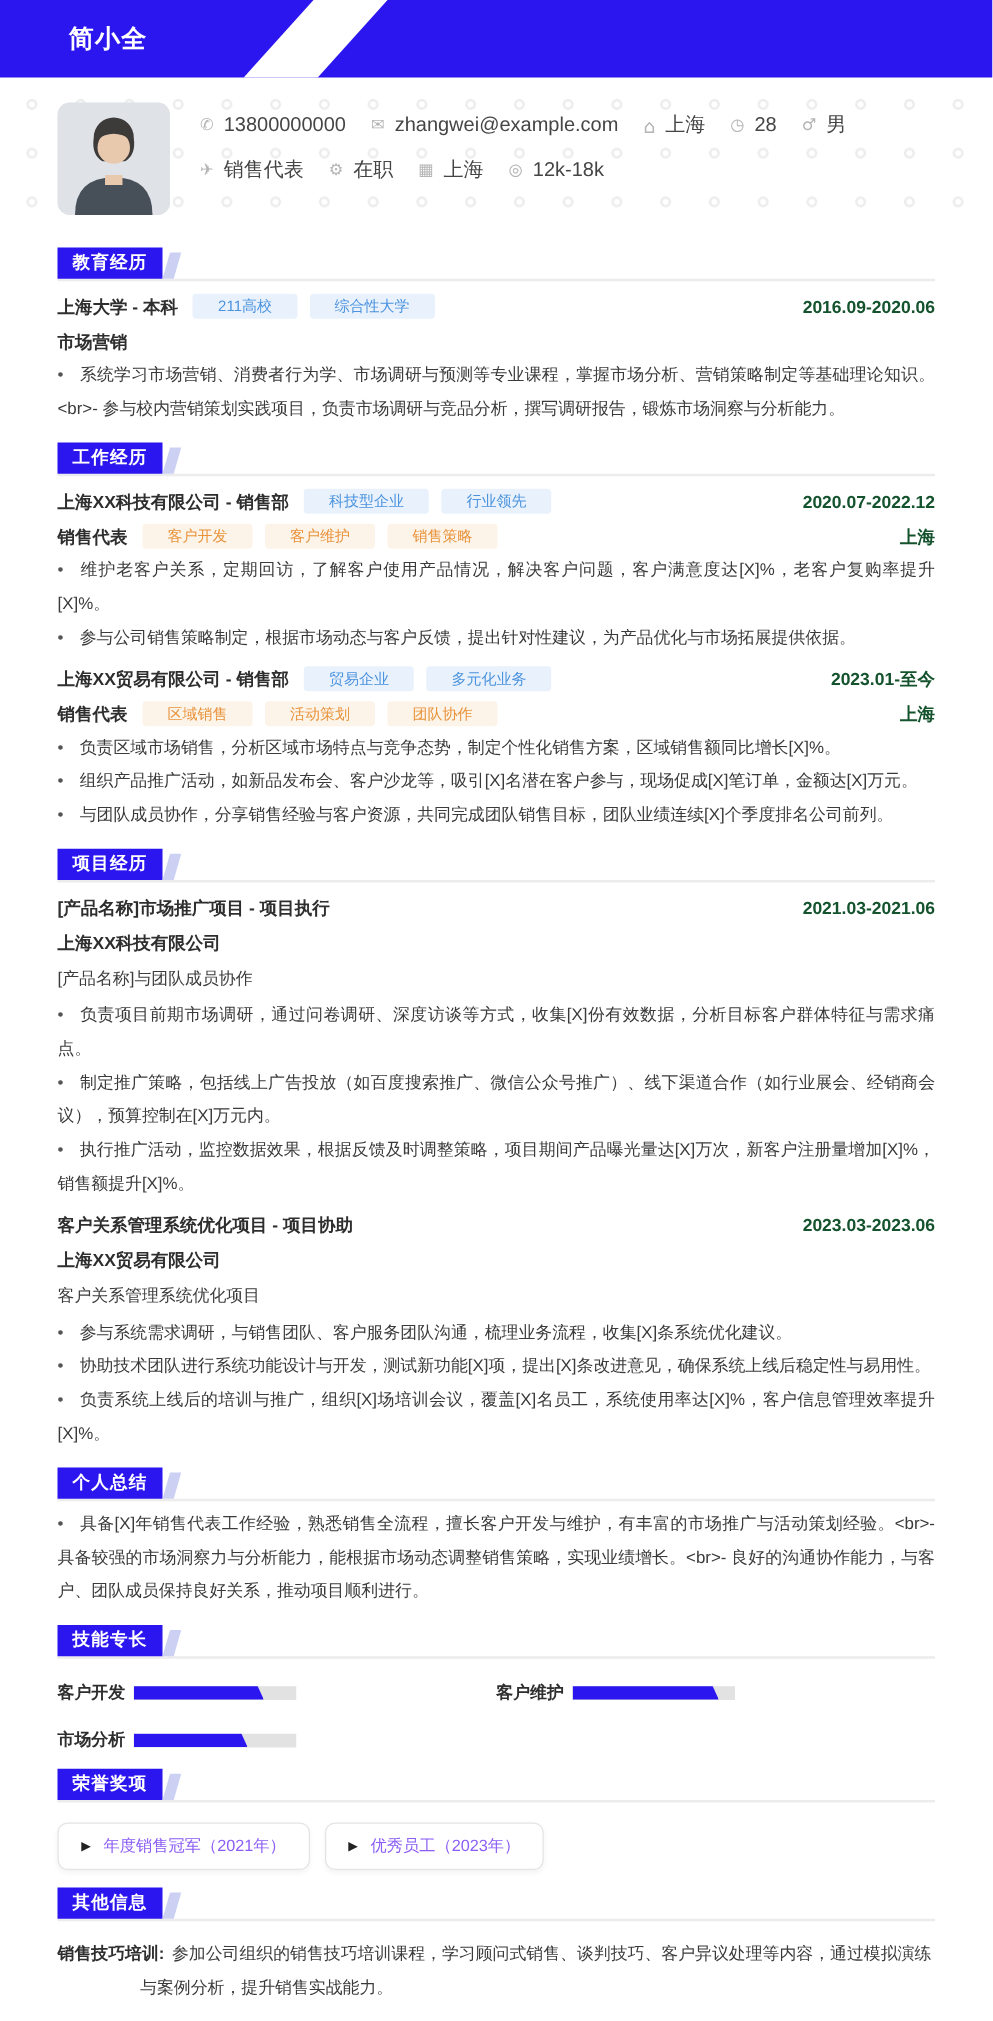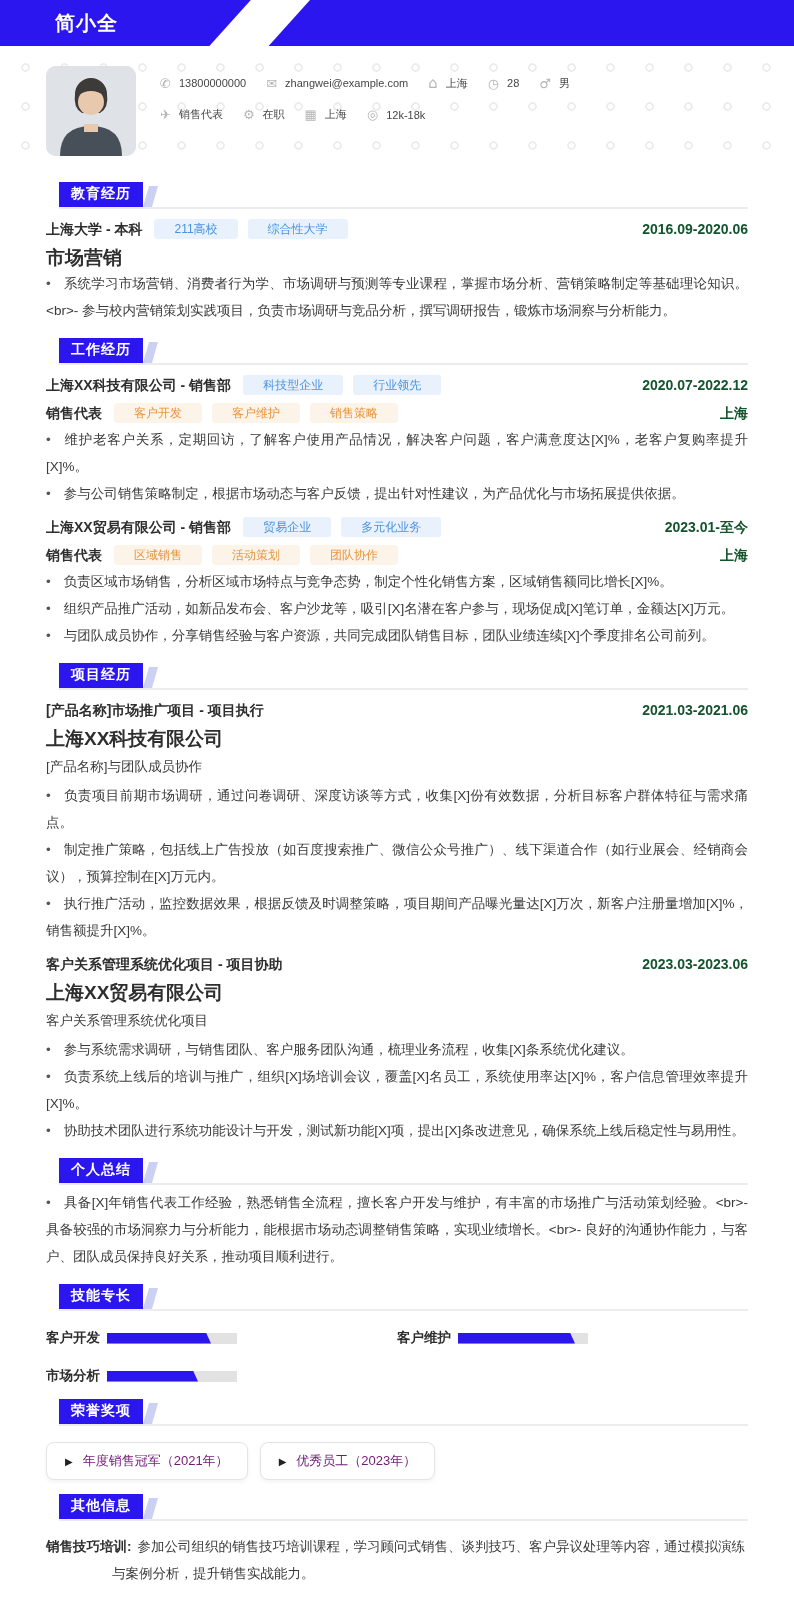--- a/index.html
+++ b/index.html
@@ -9,21 +9,21 @@
     overflow: hidden;
     background: #ffffff;
     font-family: "Liberation Sans", "DejaVu Sans", sans-serif;
     color: #333;
     position: relative;
   }
 
   
   .app-header {
     position: relative;
-    height: 46px;
+    height: 62px;
     background: #2b16f0;
     overflow: hidden;
   }
   .logo {
     position: absolute;
     left: 55px; top: 50%;
     transform: translateY(-50%);
     color: #fff;
     font-size: 20px;
     font-weight: bold;
@@ -53,21 +53,21 @@
     overflow: hidden;
     flex-shrink: 0;
     background: #dde1e6;
   }
   .avatar svg { display:block; width:100%; height:100%; }
   .contact {
     display: flex;
     flex-direction: column;
     gap: 15px;
     padding-top: 8px;
-    font-size: 11px;
+    font-size: 16px;
     color: #454545;
   }
   .contact-row { display: flex; align-items: center; }
   .pair { display: flex; align-items: center; margin-right: 20px; }
   .ci {
     color: #b5b5b5;
     font-size: 13px;
     margin-right: 8px;
     font-family: "DejaVu Sans", sans-serif;
   }
@@ -80,21 +80,20 @@
   [data-name="status-icon"]::before  { content: "⚙"; }
   [data-name="city-icon"]::before    { content: "▦"; }
   [data-name="salary-icon"]::before  { content: "◎"; }
 
   
   .main { padding: 0 46px 40px 46px; }
   .section { margin-top: 14px; }
   .sec-head {
     position: relative;
     border-bottom: 2px solid #ececec;
-    margin-left: 13px;
   }
   .sec-badge {
     display: inline-block;
     position: relative;
     background: #2b16f0;
     color: #fff;
     font-size: 14px;
     font-weight: bold;
     padding: 3px 12px 4px 12px;
     letter-spacing: 1px;
@@ -129,21 +128,21 @@
     white-space: nowrap;
   }
   .tag.blue   { background: #e9f2fc; color: #4b93de; }
   .tag.orange { background: #fdf4e9; color: #e8933c; }
   .spacer { flex: 1; }
   .date, .loc { font-weight: bold; font-size: 14px; color: #14532d; white-space: nowrap; }
 
   .sub {
     margin-top: 7px;
     line-height: 21px;
-    font-size: 19px;
+    font-size: 14px;
     font-weight: bold;
     color: #2e2e2e;
   }
   .desc {
     margin-top: 4px;
     line-height: 27px;
     font-size: 13.5px;
     color: #3c3c3c;
   }
   .bullets { margin-top: 2px; }
@@ -188,21 +187,21 @@
   
   .honors { display: flex; gap: 12px; margin-top: 16px; }
   .honor {
     display: inline-flex;
     align-items: center;
     gap: 10px;
     border: 1px solid #e4e4e4;
     border-radius: 8px;
     padding: 9px 18px;
     font-size: 13px;
-    color: #701a75;
+    color: #8b5cf6;
     background: #fff;
     box-shadow: 0 2px 4px rgba(0,0,0,0.05);
   }
   .play { font-size: 10px; color: #222; font-family: "DejaVu Sans", sans-serif; }
   .play::before { content: "▶"; }
 
   
   .other-text {
     margin-top: 12px;
     font-size: 13.5px;
@@ -382,22 +381,22 @@
     <div class="item proj" data-name="project-item">
       <div class="item-head" data-name="project-item-header">
         <span class="item-title" data-name="project-name">客户关系管理系统优化项目 - 项目协助</span>
         <span class="spacer" data-name="spacer"></span>
         <span class="date" data-name="project-date">2023.03-2023.06</span>
       </div>
       <div class="sub" data-name="project-company">上海XX贸易有限公司</div>
       <div class="desc" data-name="project-desc">客户关系管理系统优化项目</div>
       <div class="bullets" data-name="project-bullets">
         <p class="bullet" data-name="bullet-item">参与系统需求调研，与销售团队、客户服务团队沟通，梳理业务流程，收集[X]条系统优化建议。</p>
+        <p class="bullet" data-name="bullet-item">协助技术团队进行系统功能设计与开发，测试新功能[X]项，提出[X]条改进意见，确保系统上线后稳定性与易用性。</p>
         <p class="bullet" data-name="bullet-item">负责系统上线后的培训与推广，组织[X]场培训会议，覆盖[X]名员工，系统使用率达[X]%，客户信息管理效率提升[X]%。</p>
-        <p class="bullet" data-name="bullet-item">协助技术团队进行系统功能设计与开发，测试新功能[X]项，提出[X]条改进意见，确保系统上线后稳定性与易用性。</p>
       </div>
     </div>
   </div>
 
   <div class="section" data-name="section-summary">
     <div class="sec-head" data-name="section-header">
       <span class="sec-badge" data-name="section-title-badge">个人总结</span>
     </div>
     <div class="bullets" style="margin-top:4px" data-name="summary-bullets">
       <p class="bullet" data-name="bullet-item">具备[X]年销售代表工作经验，熟悉销售全流程，擅长客户开发与维护，有丰富的市场推广与活动策划经验。&lt;br&gt;- 具备较强的市场洞察力与分析能力，能根据市场动态调整销售策略，实现业绩增长。&lt;br&gt;- 良好的沟通协作能力，与客户、团队成员保持良好关系，推动项目顺利进行。</p>

